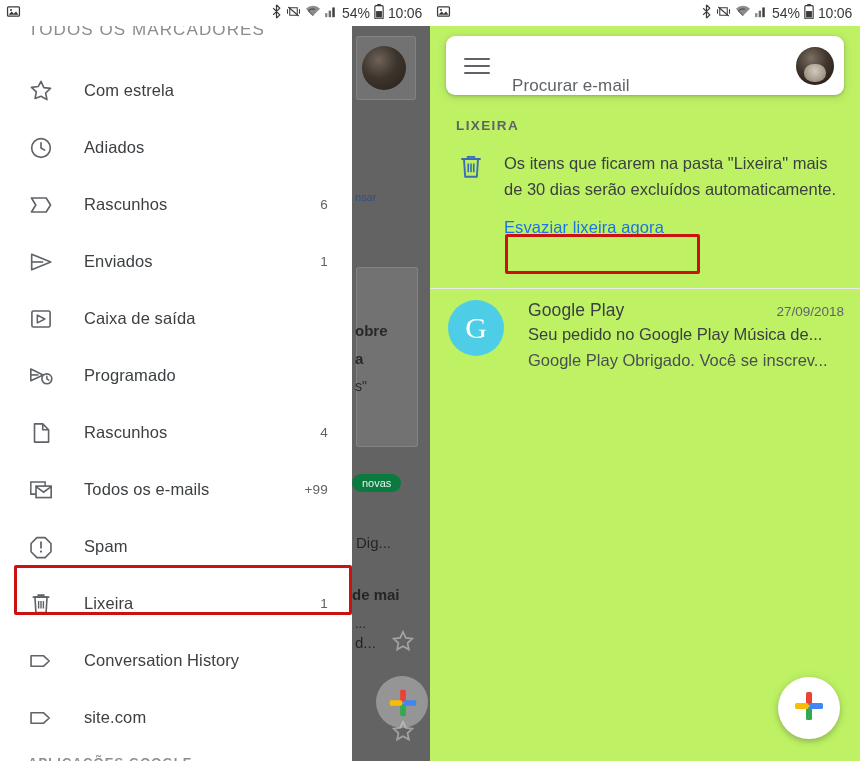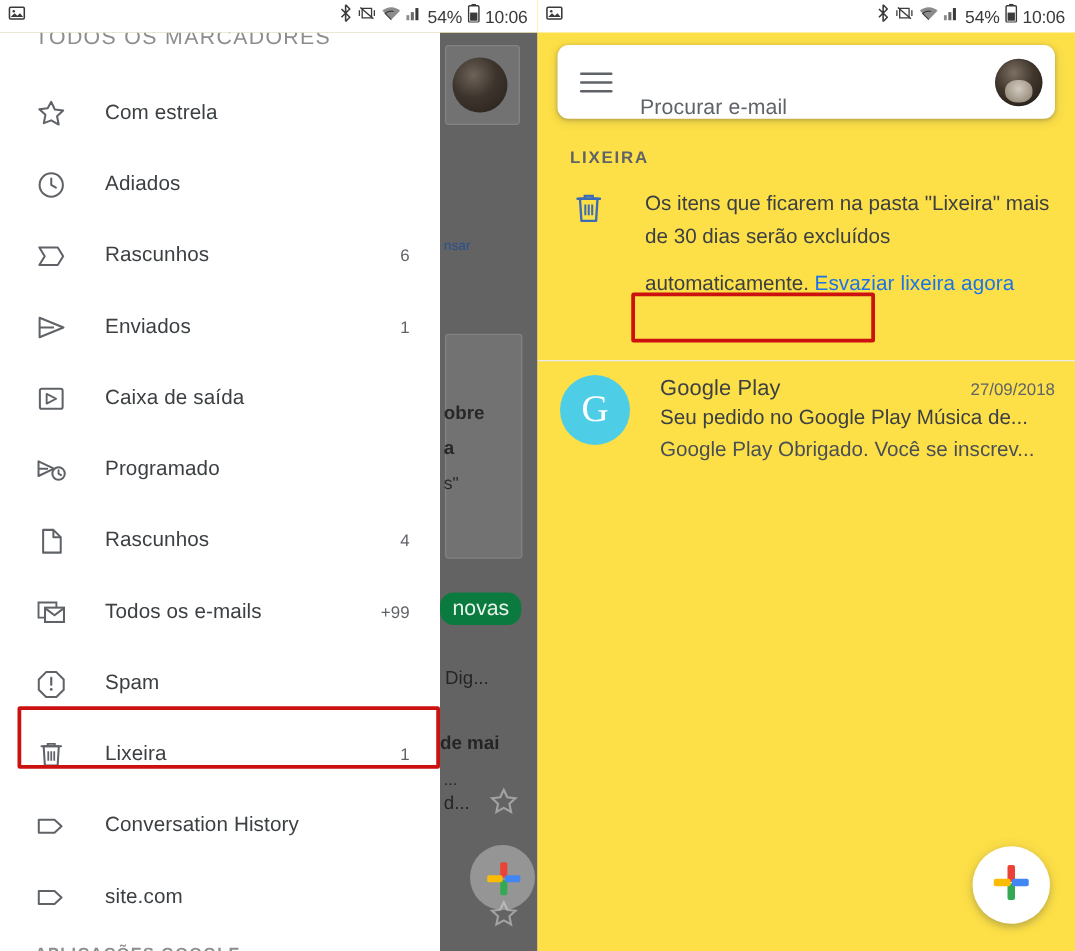--- a/index.html
+++ b/index.html
@@ -5,21 +5,21 @@
   * { box-sizing: border-box; margin: 0; padding: 0; }
   html, body {
     width: 860px; height: 761px;
     font-family: "Liberation Sans", sans-serif;
     background: #ffffff;
     overflow: hidden;
   }
   .screens { display: flex; width: 860px; height: 761px; }
 
   
-  .phone { position: relative; height: 761px; overflow: hidden; background: #fde047; }
+  .phone { position: relative; height: 761px; overflow: hidden; background: #bef264; }
   .phone-left  { width: 430px; }
   .phone-right { width: 430px; }
 
   
   .statusbar {
     height: 26px; width: 100%;
     display: flex; align-items: center;
     padding: 0 8px 0 6px;
     background: #ffffff;
     position: relative; z-index: 40;
@@ -43,21 +43,21 @@
     border: 1px solid rgba(255,255,255,.12); border-radius: 3px;
   }
   .peek-txt {
     position: absolute; color: #1a1a1a; font-size: 15px;
     font-weight: 700; white-space: nowrap; opacity: .85;
   }
   .peek-txt.thin { font-weight: 400; }
   .peek-link { position: absolute; color: #2a4f8f; font-size: 11px; white-space: nowrap; }
   .peek-chip {
     position: absolute; background: #0b7a3e; color: #e8f5ec;
-    font-size: 17px; border-radius: 11px; padding: 3px 10px; white-space: nowrap;
+    font-size: 11px; border-radius: 11px; padding: 3px 10px; white-space: nowrap;
   }
   .peek-avatar {
     position: absolute; width: 44px; height: 44px; border-radius: 50%;
     background: radial-gradient(circle at 38% 32%, #6d6257 0%, #3a3129 45%, #221c16 100%);
     opacity: .95;
   }
   .peek-star { position: absolute; opacity: .55; }
   .peek-fab {
     position: absolute; width: 52px; height: 52px; border-radius: 50%;
     background: rgba(255,255,255,.32);
@@ -122,21 +122,21 @@
 
   .folder-title {
     position: absolute; top: 118px; left: 26px;
     font-size: 13.5px; letter-spacing: 1.4px; color: #5f6368; font-weight: 700;
   }
   .notice {
     position: absolute; top: 150px; left: 26px; right: 18px;
     display: flex; align-items: flex-start;
   }
   .notice-icon { flex: 0 0 34px; padding-top: 2px; }
-  .notice-body { margin-left: 26px; }
+  .notice-body { margin-left: 14px; }
   .notice-text { font-size: 16.5px; line-height: 26px; color: #3c4043; }
   .notice-link {
     display: inline-block; margin-top: 16px;
     font-size: 16.5px; color: #1a73e8; letter-spacing: .1px;
   }
   .list-divider {
     position: absolute; left: 0; right: 0; top: 288px;
     height: 1px; background: #e8eaed;
   }
   .mail-row {

